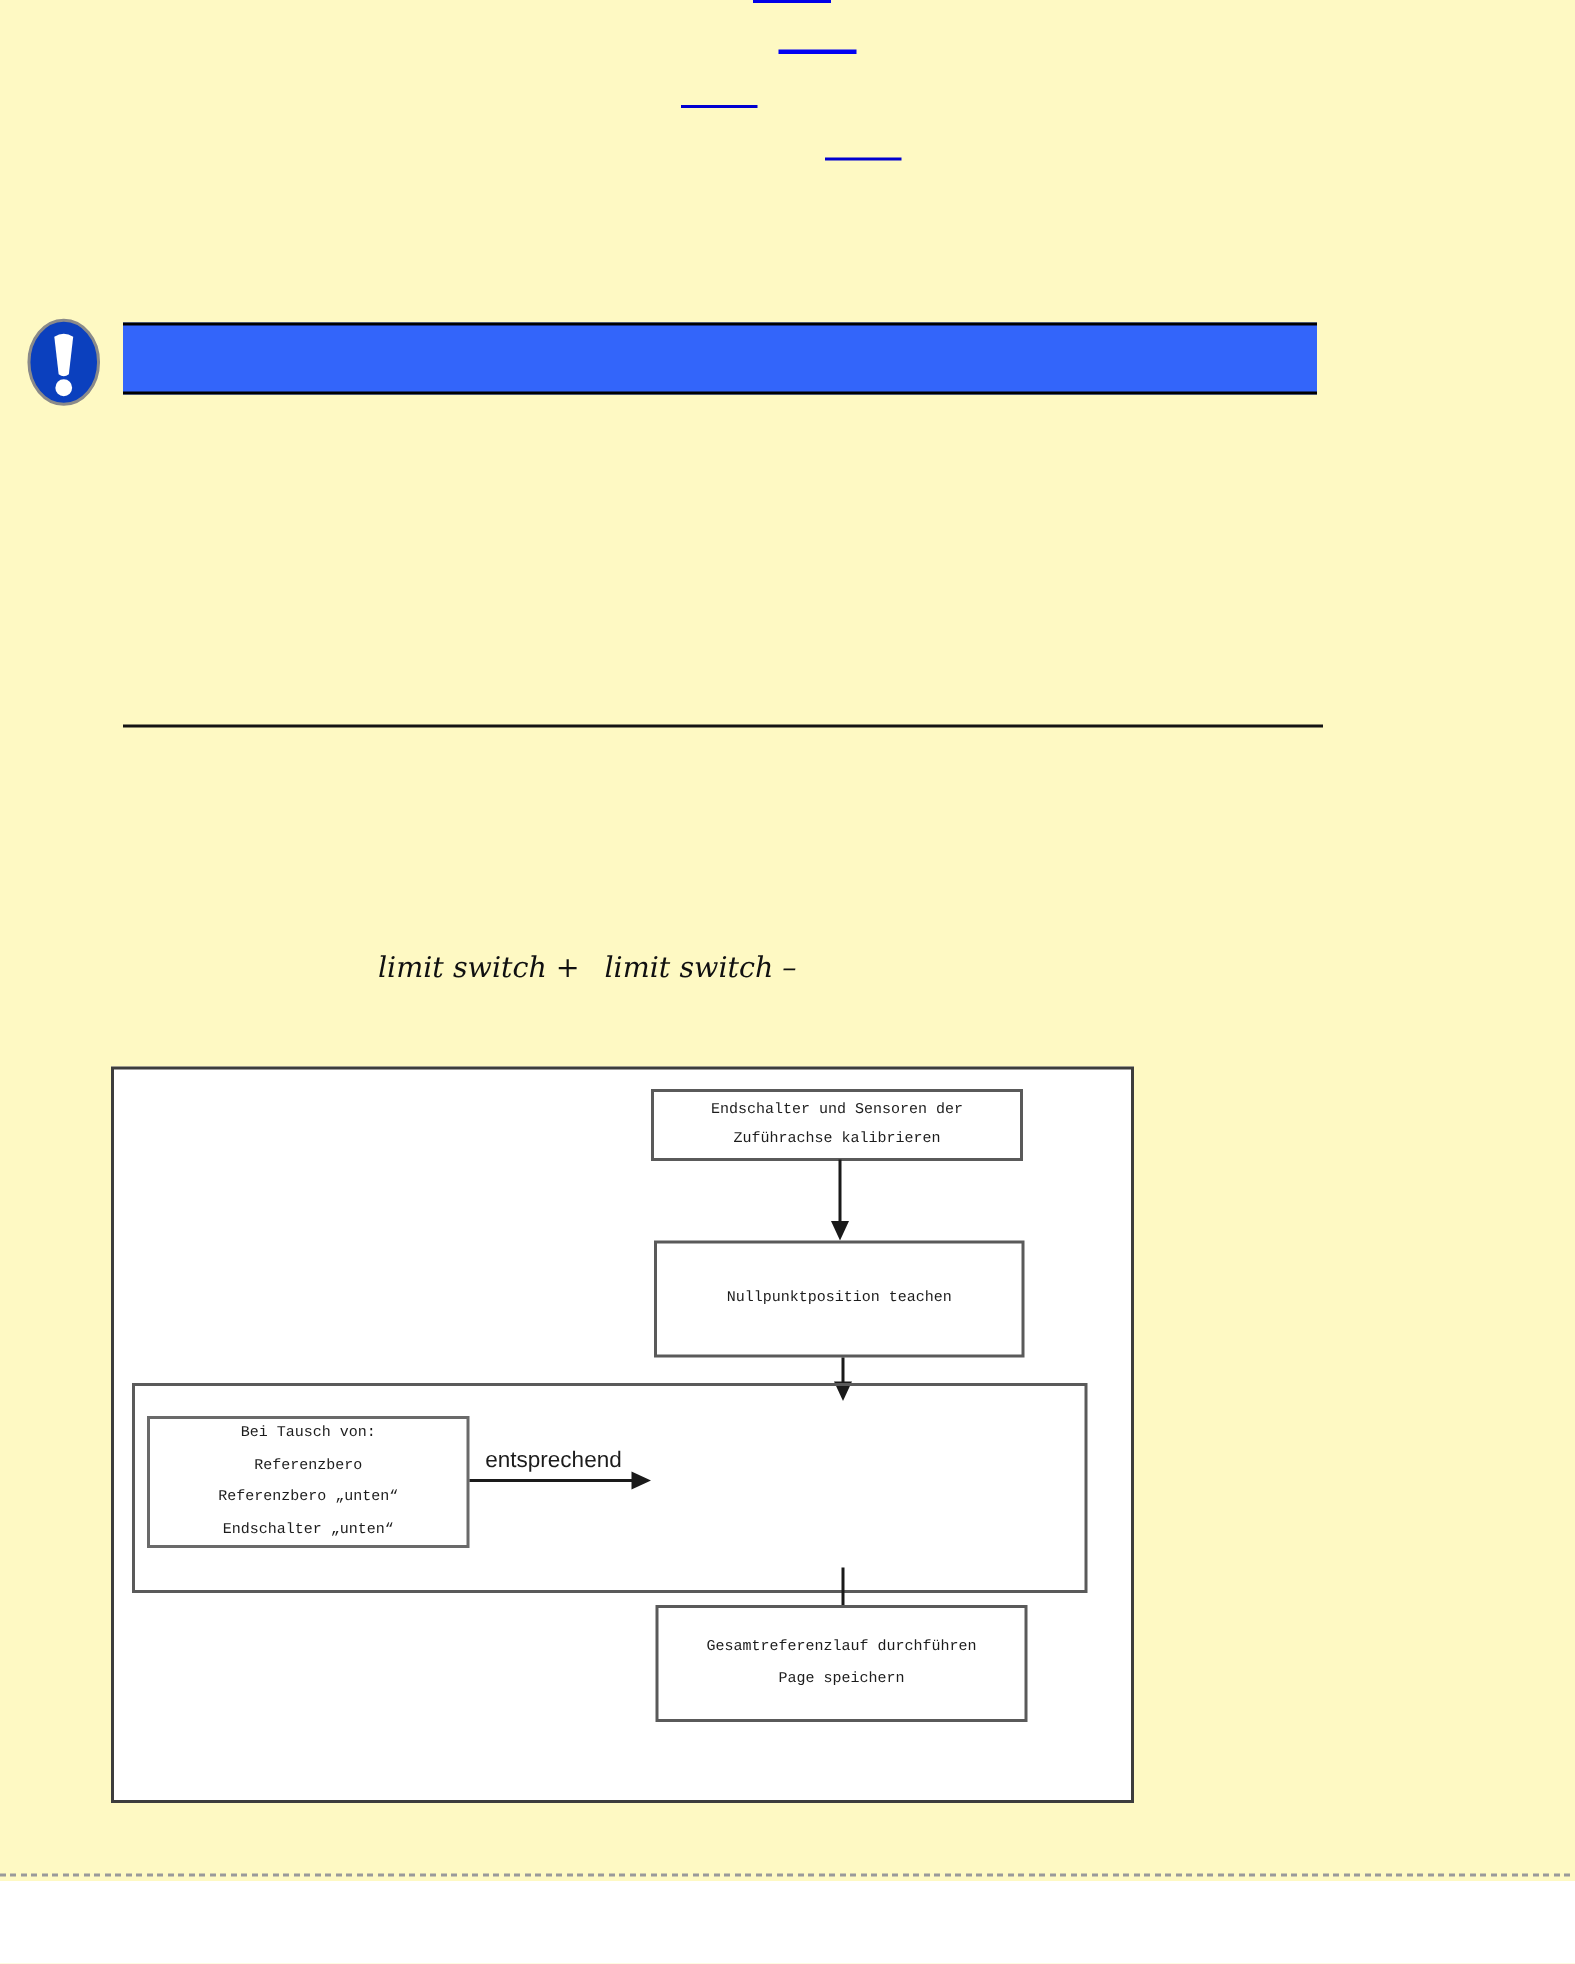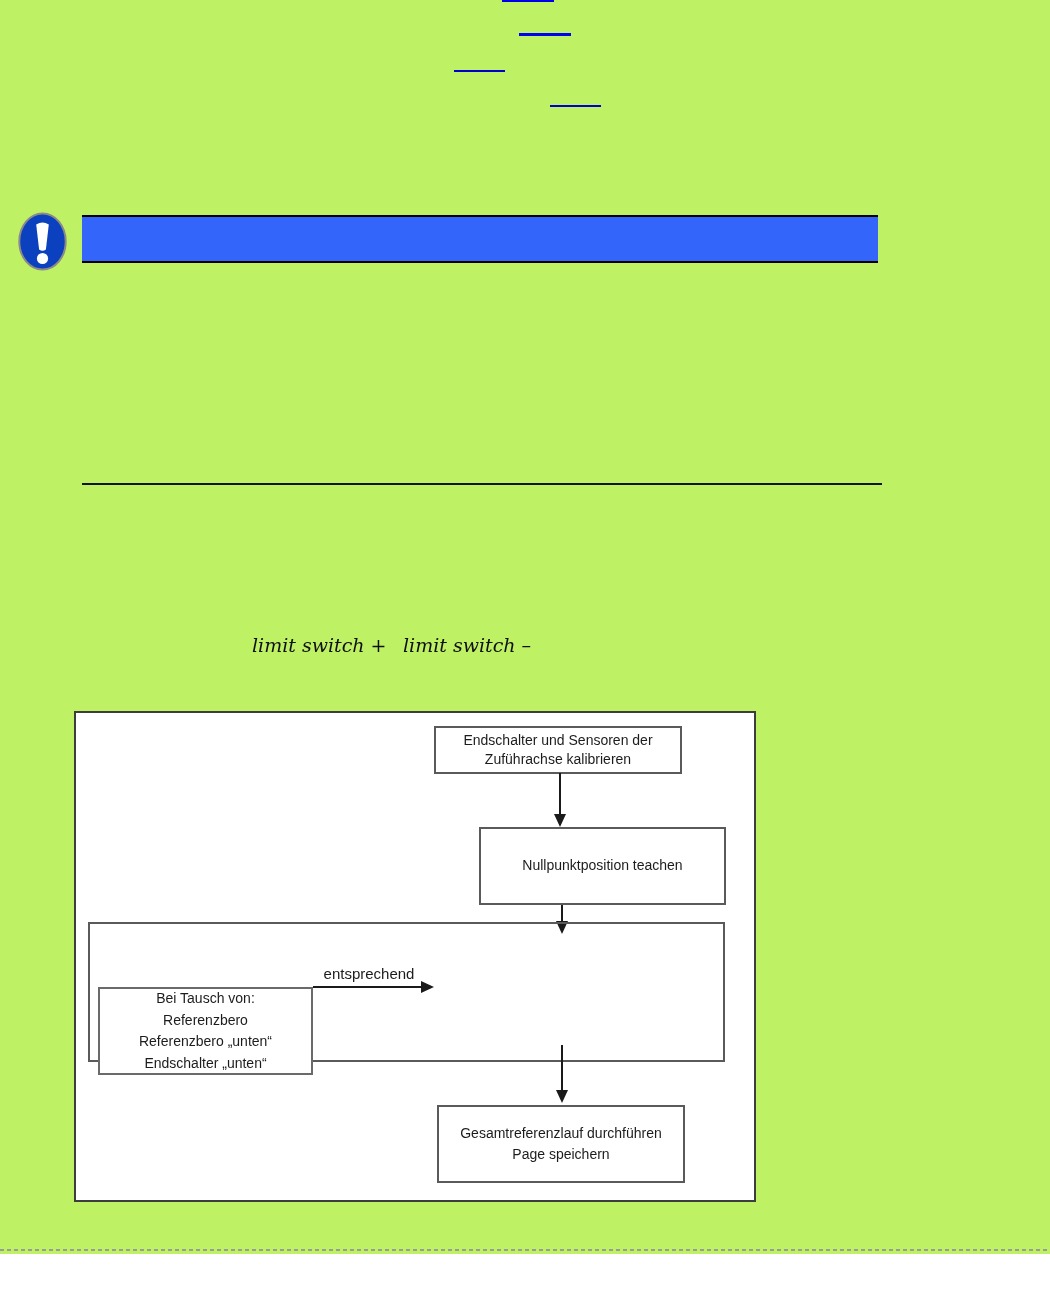--- a/index.html
+++ b/index.html
@@ -1,19 +1,19 @@
 <!DOCTYPE html>
 <html><head>
 <meta charset="utf-8">
 <style>
   html,body{margin:0;padding:0;background:#ffffff;}
   #page{
     position:relative;
     width:1050px;height:1254px;
-    background:#bef264;
+    background:#fef9c3;
     font-family:"Liberation Sans", sans-serif;
     overflow:hidden;
   }
   
   .link-dash{position:absolute;background:#0101e8;}
   #link1{left:502px;top:0;width:52px;height:2px;}
   #link2{left:519px;top:33px;width:52px;height:3px;background:#0202f2;}
   #link3{left:454px;top:70px;width:51px;height:2px;background:#0000d0;}
   #link4{left:550px;top:105px;width:51px;height:2px;background:#0000d0;}
 
@@ -38,32 +38,33 @@
   #ref-minus{left:403px;}
 
   
   #flowchart-frame{
     position:absolute;left:74px;top:711px;width:682px;height:491px;
     border:2px solid #3d3d3d;box-sizing:border-box;background:#fff;
   }
   .fc-box{
     position:absolute;border:2px solid #5a5a5a;box-sizing:border-box;
     display:flex;flex-direction:column;align-items:center;justify-content:center;
-    font-size:14px;line-height:21.5px;color:#1c1c1c;text-align:center;
+    font-size:10px;line-height:21.5px;color:#1c1c1c;text-align:center;
     background:#fff;
+    font-family:Liberation Mono, monospace;
   }
   #fc-box-sensors{left:434px;top:726px;width:248px;height:48px;line-height:19.5px;}
-  #fc-box-zero{left:436px;top:827px;width:247px;height:78px;margin-left:43px;}
+  #fc-box-zero{left:436px;top:827px;width:247px;height:78px;}
   #fc-container{
     position:absolute;left:88px;top:922px;width:637px;height:140px;
     border:2px solid #5a5a5a;box-sizing:border-box;
   }
-  #fc-box-replace{left:98px;top:987px;width:215px;height:88px;border-color:#6a6a6a;}
+  #fc-box-replace{left:98px;top:944px;width:215px;height:88px;border-color:#6a6a6a;}
   #fc-box-calibrate{left:435px;top:934px;width:247px;height:111px;}
-  #fc-box-refrun{left:437px;top:1105px;width:248px;height:78px;}
+  #fc-box-refrun{left:437px;top:1070px;width:248px;height:78px;}
 
   .vline{position:absolute;width:2px;background:#1a1a1a;}
   #fc-line1{left:559px;top:773px;height:44px;}
   #fc-line2{left:561px;top:905px;height:19px;}
   #fc-line4{left:561px;top:1045px;height:46px;}
   #fc-line3{position:absolute;left:313px;top:986px;width:110px;height:2px;background:#1a1a1a;}
 
   .arrow-down{
     position:absolute;width:0;height:0;
     border-left:6px solid transparent;border-right:6px solid transparent;

